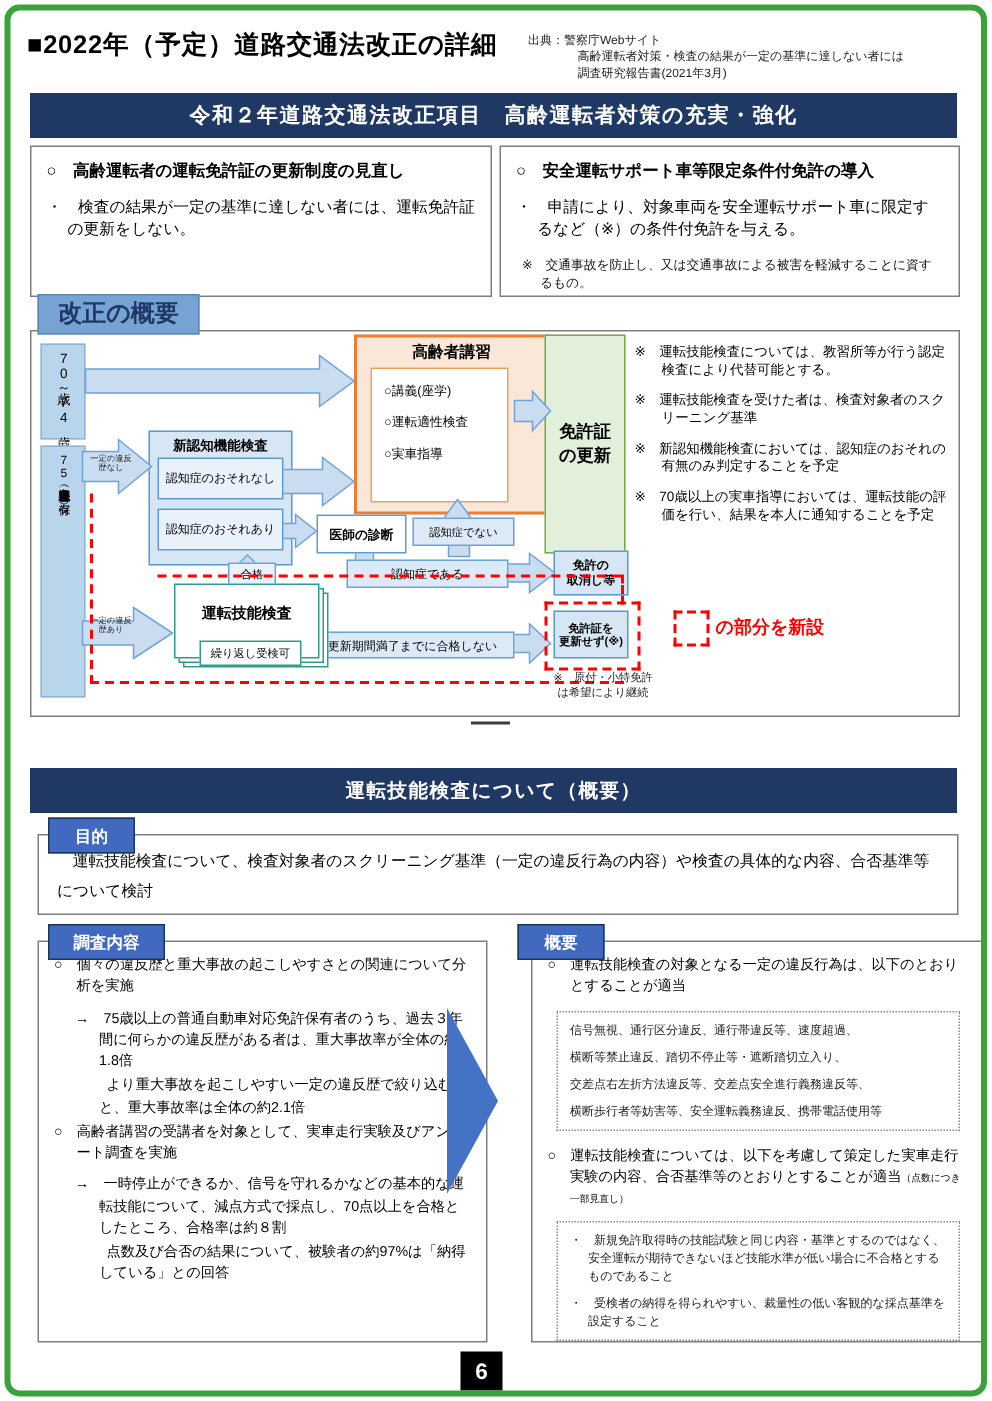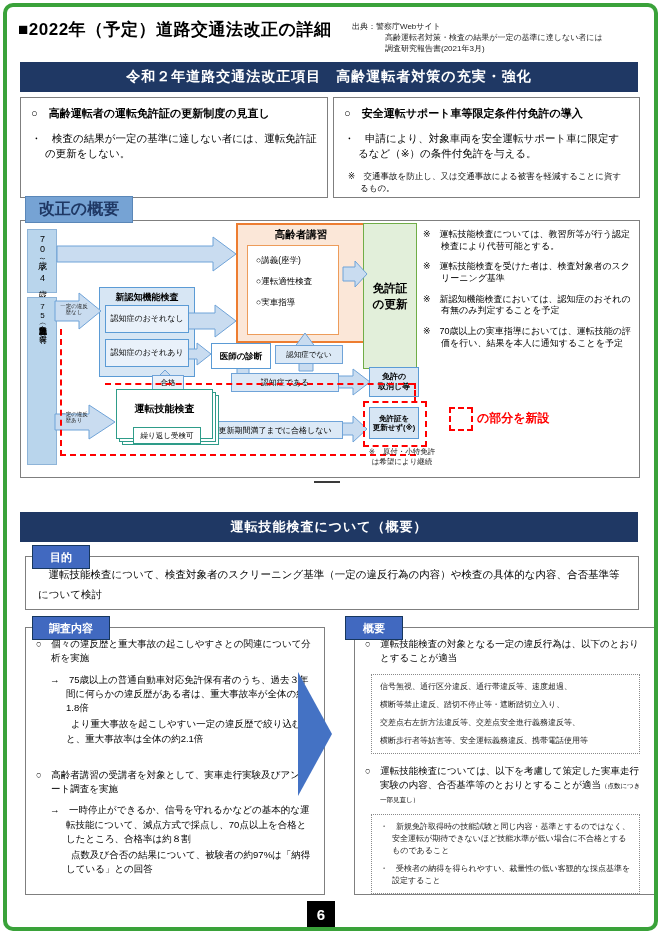--- a/index.html
+++ b/index.html
@@ -174,21 +174,21 @@
 
   <div class="abs wbox" style="left:25px;top:556px;width:612px;height:52px;">
     <div class="purpose-text">　運転技能検査について、検査対象者のスクリーニング基準（一定の違反行為の内容）や検査の具体的な内容、合否基準等について検討</div>
   </div>
   <div class="abs tag-dark" style="left:32px;top:545px;width:56px;height:22px;z-index:5;">目的</div>
 
   <div class="abs wbox colbox" style="left:25px;top:627px;width:298px;height:266px;">
     <div class="p0">○　個々の違反歴と重大事故の起こしやすさとの関連について分析を実施</div>
     <div class="p1">→　75歳以上の普通自動車対応免許保有者のうち、過去３年間に何らかの違反歴がある者は、重大事故率が全体の約1.8倍</div>
     <div class="p2">より重大事故を起こしやすい一定の違反歴で絞り込むと、重大事故率は全体の約2.1倍</div>
-    <div class="p0" style="margin-top:22px;">○　高齢者講習の受講者を対象として、実車走行実験及びアンケート調査を実施</div>
+    <div class="p0" style="margin-top:2px;">○　高齢者講習の受講者を対象として、実車走行実験及びアンケート調査を実施</div>
     <div class="p1">→　一時停止ができるか、信号を守れるかなどの基本的な運転技能について、減点方式で採点し、70点以上を合格としたところ、合格率は約８割</div>
     <div class="p2">点数及び合否の結果について、被験者の約97%は「納得している」との回答</div>
   </div>
   <div class="abs tag-dark" style="left:32px;top:616px;width:76px;height:22px;z-index:5;">調査内容</div>
 
   <div class="abs col-arrow" style="left:298px;top:672px;z-index:6;"></div>
 
   <div class="abs wbox colbox" style="left:338px;top:627px;width:299px;height:266px;margin-left:16px;">
     <div class="p0">○　運転技能検査の対象となる一定の違反行為は、以下のとおりとすることが適当</div>
     <div class="dotted" style="margin:8px 14px 0 16px;">

